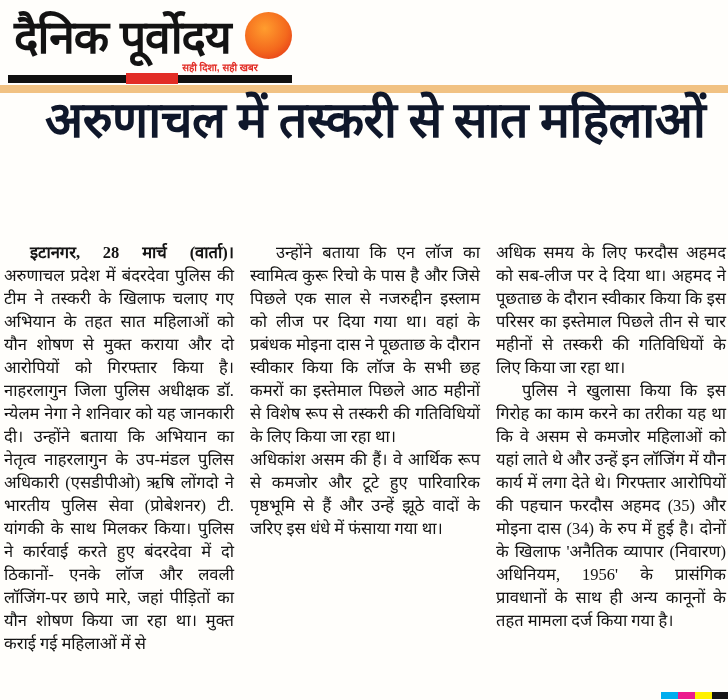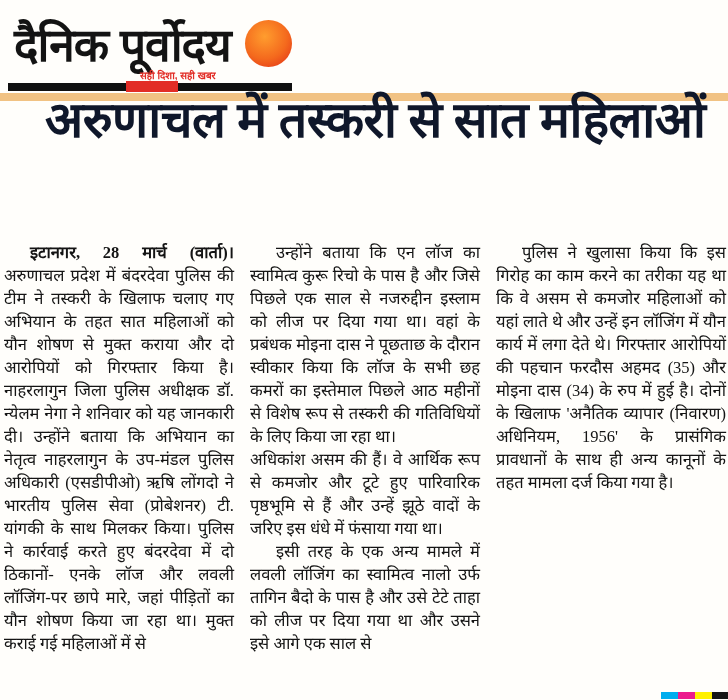--- a/index.html
+++ b/index.html
@@ -4,36 +4,36 @@
 <style>
   * { margin:0; padding:0; box-sizing:border-box; }
   html,body { background:#ffffff; }
   .page {
     position:relative; width:728px; height:700px; overflow:hidden;
     background:#fffefb; color:#141414;
     font-family:"Liberation Serif", serif;
   }
 
   
-  .masthead { position:absolute; left:0; top:16px; width:656px; height:90px; }
+  .masthead { position:absolute; left:0; top:8px; width:656px; height:90px; }
   .sun {
     position:absolute; left:245px; top:4px; width:47px; height:47px;
     border-radius:50%;
     background:radial-gradient(circle at 42% 35%, #ff9d2e 0%, #f4691d 55%, #e02a16 100%);
     z-index:1;
   }
   .logo {
     position:absolute; left:14px; top:-4px; z-index:2;
     font-family:"Liberation Sans", sans-serif;
     font-weight:900; font-size:46px; letter-spacing:-1px; color:#131313;
     white-space:nowrap;
   }
   .tagline {
     position:absolute; left:140px; top:52px; width:160px; z-index:3;
-    text-align:left;
+    text-align:center;
     font-family:"Liberation Sans", sans-serif;
     font-weight:bold; font-size:10px; color:#e22d26;
   }
   .rule-black { position:absolute; left:8px; top:67px; width:284px; height:8px; background:#101010; z-index:1; }
   .masthead-badge { position:absolute; left:126px; top:65px; width:52px; height:11px; background:#e22d26; z-index:2; }
   .accent-bar { position:absolute; left:0; top:77px; width:728px; height:8px; background:#f1c283; }
 
   
   .headline {
     position:absolute; left:14px; top:84px; width:720px;
@@ -79,24 +79,24 @@
 
   <div class="body-cols">
 
     <div class="col">
       <p class="para indent"><strong class="dateline">इटानगर, 28 मार्च (वार्ता)।</strong> <span>अरुणाचल प्रदेश में बंदरदेवा पुलिस की टीम ने तस्करी के खिलाफ चलाए गए अभियान के तहत सात महिलाओं को यौन शोषण से मुक्त कराया और दो आरोपियों को गिरफ्तार किया है। नाहरलागुन जिला पुलिस अधीक्षक डॉ. न्येलम नेगा ने शनिवार को यह जानकारी दी। उन्होंने बताया कि अभियान का नेतृत्व नाहरलागुन के उप-मंडल पुलिस अधिकारी (एसडीपीओ) ऋषि लोंगदो ने भारतीय पुलिस सेवा (प्रोबेशनर) टी. यांगकी के साथ मिलकर किया। पुलिस ने कार्रवाई करते हुए बंदरदेवा में दो ठिकानों- एनके लॉज और लवली लॉजिंग-पर छापे मारे, जहां पीड़ितों का यौन शोषण किया जा रहा था। मुक्त कराई गई महिलाओं में से</span></p>
     </div>
 
     <div class="col">
       <p class="para indent">उन्होंने बताया कि एन लॉज का स्वामित्व कुरू रिचो के पास है और जिसे पिछले एक साल से नजरुद्दीन इस्लाम को लीज पर दिया गया था। वहां के प्रबंधक मोइना दास ने पूछताछ के दौरान स्वीकार किया कि लॉज के सभी छह कमरों का इस्तेमाल पिछले आठ महीनों से विशेष रूप से तस्करी की गतिविधियों के लिए किया जा रहा था।</p>
       <p class="para">अधिकांश असम की हैं। वे आर्थिक रूप से कमजोर और टूटे हुए पारिवारिक पृष्ठभूमि से हैं और उन्हें झूठे वादों के जरिए इस धंधे में फंसाया गया था।</p>
-      <p class="para indent">इसी तरह के एक अन्य मामले में लवली लॉजिंग का स्वामित्व नालो उर्फ तागिन बैदो के पास है और उसे टेटे ताहा को लीज पर दिया गया था और उसने इसे आगे एक साल से</p>
     </div>
 
     <div class="col">
+      <p class="para">अधिक समय के लिए फरदौस अहमद को सब-लीज पर दे दिया था। अहमद ने पूछताछ के दौरान स्वीकार किया कि इस परिसर का इस्तेमाल पिछले तीन से चार महीनों से तस्करी की गतिविधियों के लिए किया जा रहा था।</p>
       <p class="para indent">पुलिस ने खुलासा किया कि इस गिरोह का काम करने का तरीका यह था कि वे असम से कमजोर महिलाओं को यहां लाते थे और उन्हें इन लॉजिंग में यौन कार्य में लगा देते थे। गिरफ्तार आरोपियों की पहचान फरदौस अहमद (35) और मोइना दास (34) के रुप में हुई है। दोनों के खिलाफ 'अनैतिक व्यापार (निवारण) अधिनियम, 1956' के प्रासंगिक प्रावधानों के साथ ही अन्य कानूनों के तहत मामला दर्ज किया गया है।</p>
     </div>
 
   </div>
 
   <div class="cmyk">
     <span style="background: rgb(0, 173, 238);"></span>
     <span style="background: rgb(236, 28, 141);"></span>
     <span style="background: rgb(255, 241, 0);"></span>
     <span style="background: rgb(21, 21, 21);"></span>

